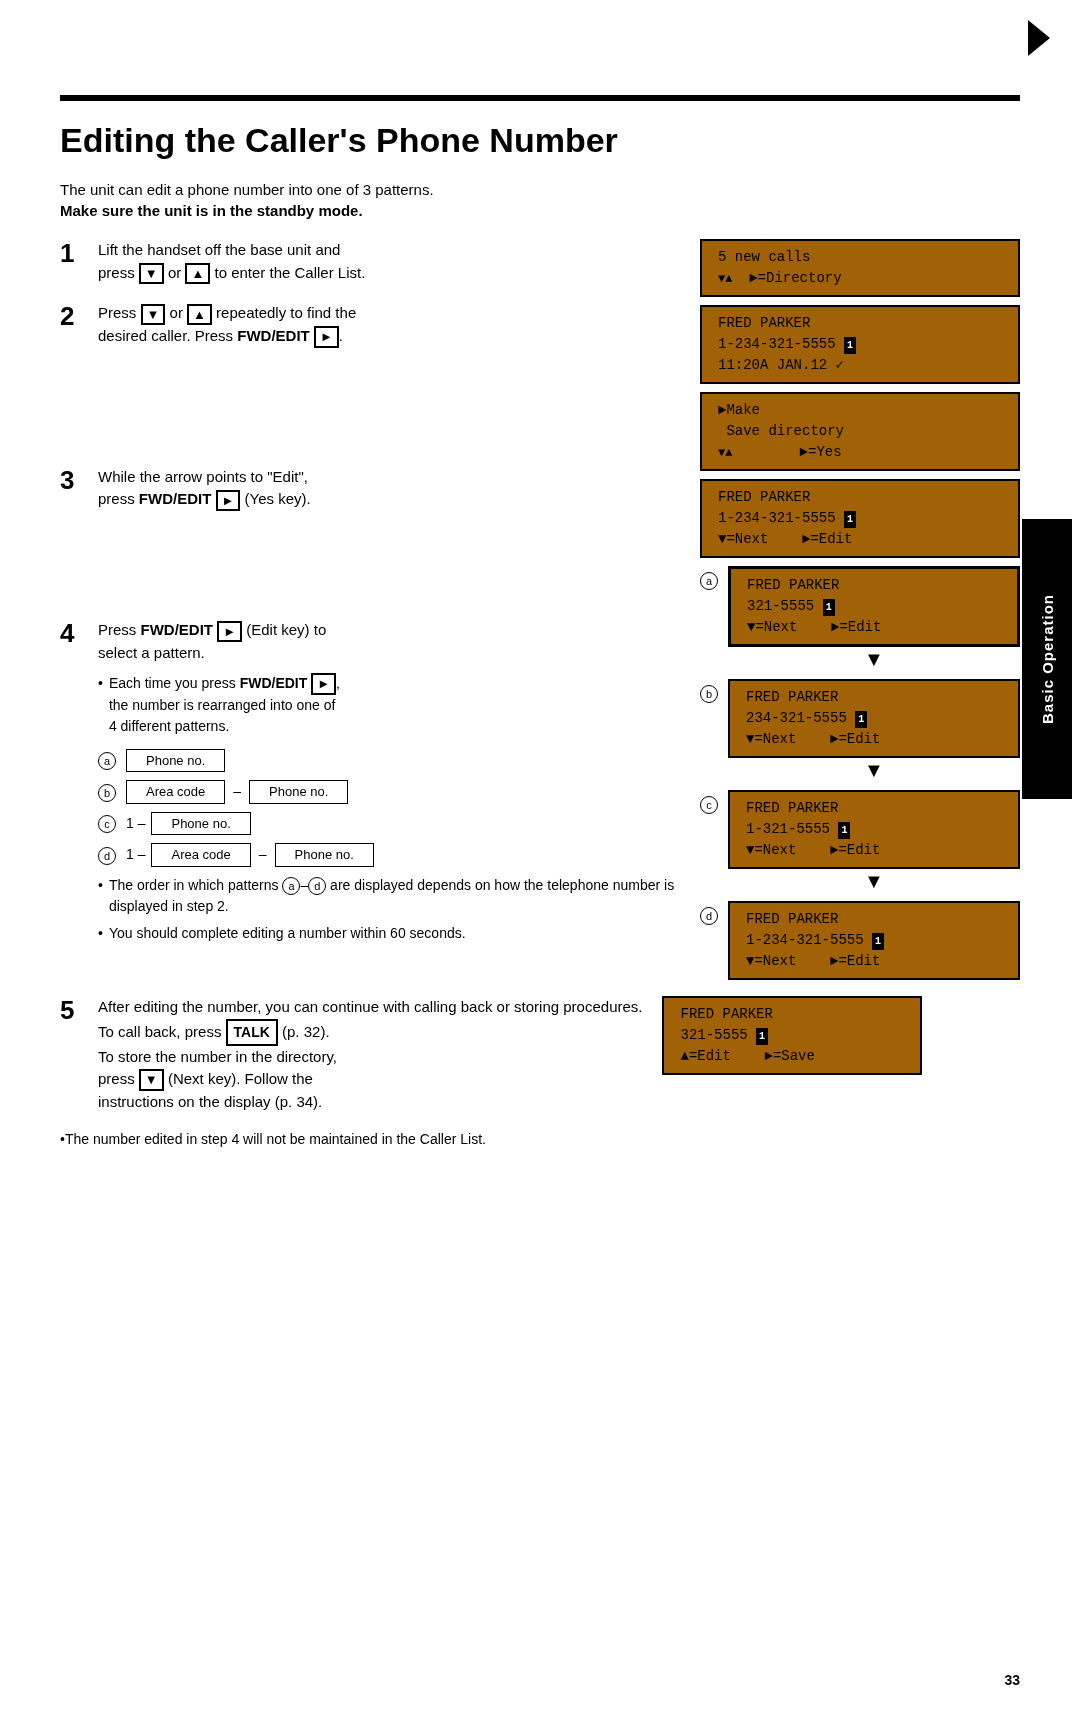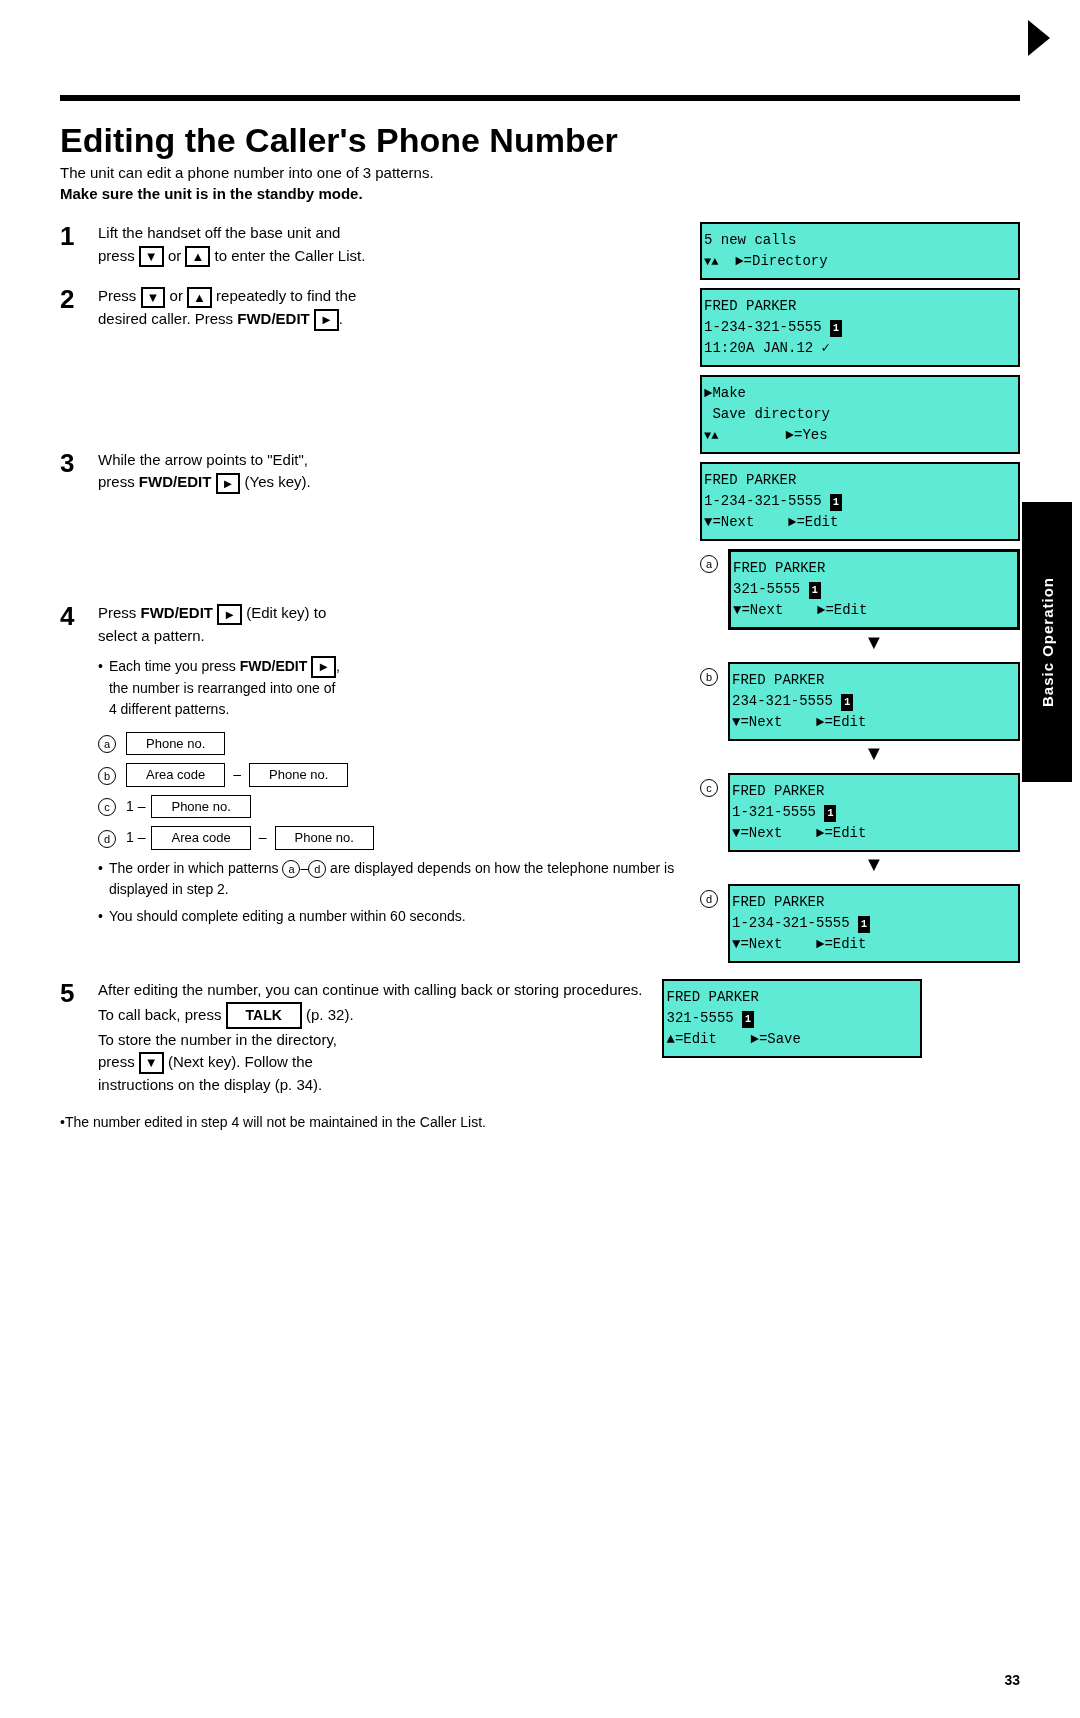--- a/index.html
+++ b/index.html
@@ -39,21 +39,21 @@
       border-top: 6px solid #000;
       margin-bottom: 20px;
       margin-top: 55px;
     }
 
     
     .page-title {
       font-size: 34px;
       font-weight: bold;
       font-family: Arial, sans-serif;
-      margin-bottom: 4px;
+      margin-bottom: 21px;
     }
 
     .intro-text {
       font-size: 15px;
       margin-bottom: 4px;
       font-family: Arial, sans-serif;
     }
 
     .intro-bold {
       font-weight: bold;
@@ -117,25 +117,25 @@
       padding: 1px 4px;
       font-size: 13px;
       font-family: Arial, sans-serif;
       vertical-align: middle;
       line-height: 1.2;
     }
 
     
     .display-screen {
       border: 2px solid #000;
-      padding: 6px 2px;
+      padding: 6px 16px;
       font-family: 'Courier New', Courier, monospace;
       font-size: 14px;
       line-height: 1.5;
-      background: #5eead4;
+      background: #a16207;
       margin-bottom: 2px;
     }
 
     .display-screen .icon-small {
       display: inline-block;
       background: #000;
       color: #fff;
       font-size: 10px;
       padding: 1px 3px;
       font-weight: bold;
@@ -278,21 +278,21 @@
       font-size: 14px;
       font-family: Arial, sans-serif;
       font-weight: bold;
       margin-left: 24px;
     }
 
     
     .talk-btn {
       display: inline-block;
       border: 2px solid #000;
-      padding: 1px 18px;
+      padding: 1px 6px;
       font-weight: bold;
       font-size: 14px;
     }
 
     .circled {
       display: inline-block;
       border: 1.5px solid #000;
       border-radius: 50%;
       width: 18px;
       height: 18px;

